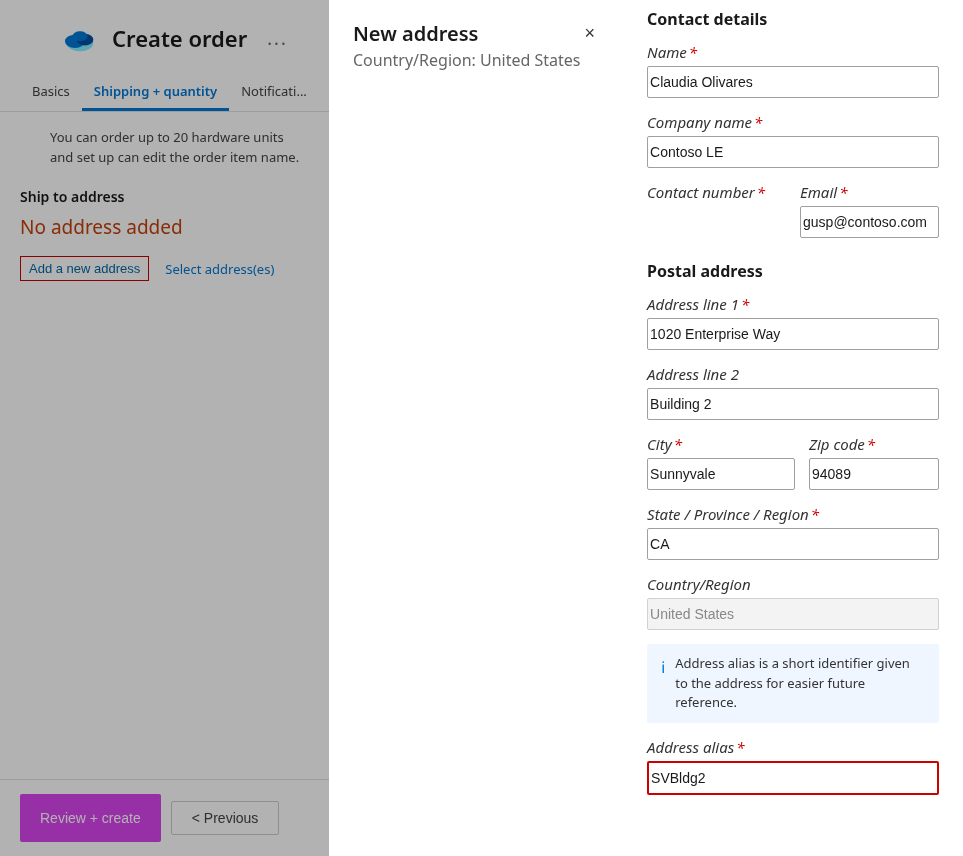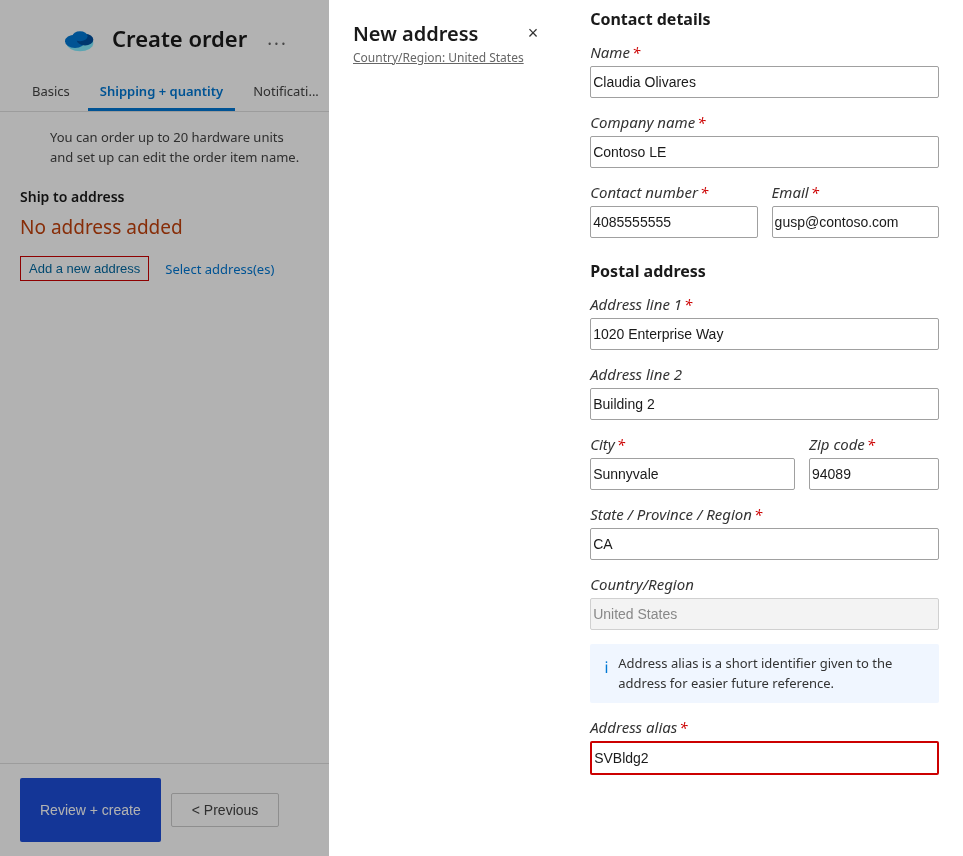--- a/index.html
+++ b/index.html
@@ -48,21 +48,21 @@
     .more-icon {
       margin-left: 8px;
       color: #666;
       font-size: 18px;
       letter-spacing: 2px;
       cursor: pointer;
     }
 
     .left-tabs {
       display: flex;
-      gap: 6px;
+      gap: 0;
       padding: 16px 20px 0 20px;
       border-bottom: 1px solid #e0e0e0;
     }
 
     .tab {
       padding: 8px 12px;
       font-size: 13px;
       color: #444;
       cursor: pointer;
       border-bottom: 3px solid transparent;
@@ -126,24 +126,24 @@
 
     .left-footer {
       padding: 14px 20px;
       border-top: 1px solid #e0e0e0;
       display: flex;
       gap: 10px;
       align-items: center;
     }
 
     .review-create-btn {
-      background: #1d4ed8;
+      background: #d946ef;
       color: #fff;
       border: none;
-      padding: 24px 20px;
+      padding: 16px 20px;
       font-size: 14px;
       font-weight: 500;
       cursor: pointer;
       border-radius: 2px;
     }
 
     .prev-btn {
       background: #fff;
       color: #444;
       border: 1px solid #ccc;
@@ -184,24 +184,23 @@
       flex-shrink: 0;
     }
 
     .dialog-title {
       font-size: 20px;
       font-weight: 600;
       color: #1a1a1a;
     }
 
     .dialog-subtitle {
-      font-size: 12px;
+      font-size: 16px;
       color: #666;
       margin-top: 2px;
-      text-decoration: underline;
     }
 
     .close-btn {
       background: none;
       border: none;
       font-size: 18px;
       cursor: pointer;
       color: #333;
       padding: 4px;
       line-height: 1;
@@ -355,21 +354,20 @@
         <span>Company name</span><span class="required">*</span>
       </label>
       <input class="form-input" type="text" value="Contoso LE" style="">
     </div>
 
     <div class="form-row">
       <div class="form-group">
         <label class="form-label">
           <span>Contact number</span><span class="required">*</span>
         </label>
-        <input class="form-input" type="text" value="4085555555" style="">
       </div>
       <div class="form-group">
         <label class="form-label">
           <span>Email</span><span class="required">*</span>
         </label>
         <input class="form-input" type="text" value="gusp@contoso.com" style="">
       </div>
     </div>
 
     <div class="section-heading">Postal address</div>

